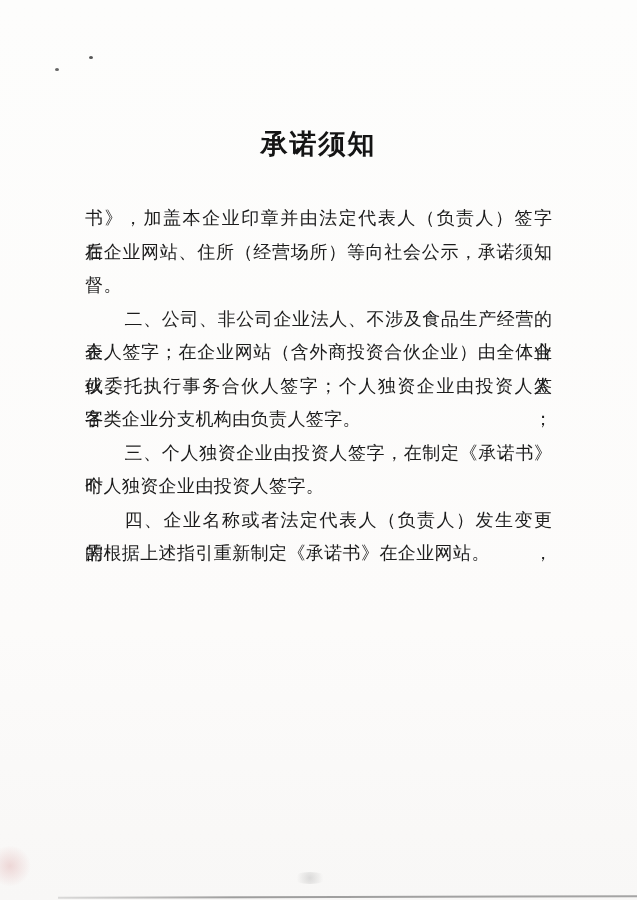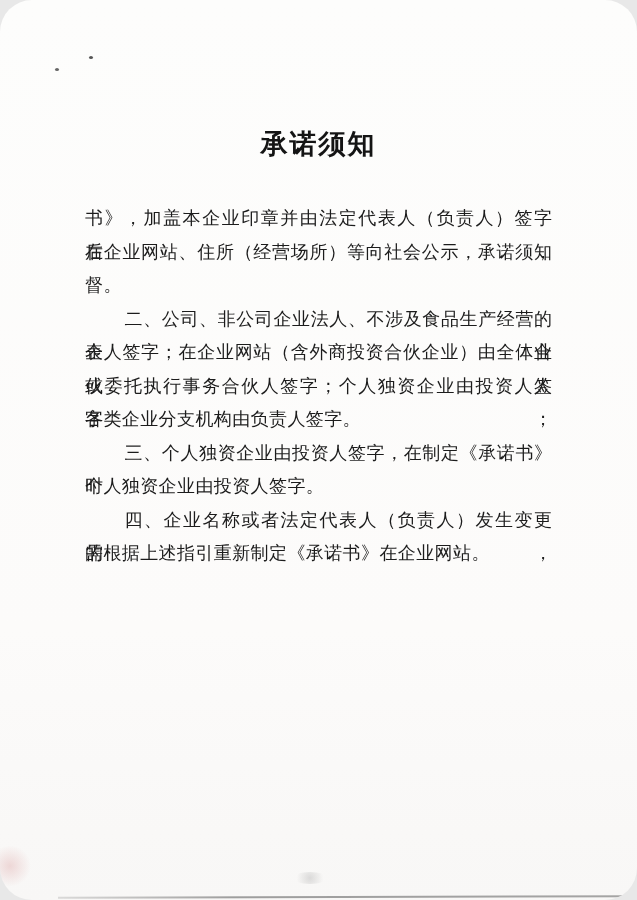--- a/index.html
+++ b/index.html
@@ -9,21 +9,20 @@
     font-family: "Liberation Serif", "DejaVu Serif", serif;
   }
   .page {
     position: relative;
     width: 637px;
     height: 900px;
     margin: 0 auto;
     background: linear-gradient(180deg, #fdfdfc 0%, #fcfbfa 70%, #f8f7f6 100%);
     overflow: hidden;
     color: #1d1d1d;
-    border-radius: 32px;
   }
   .title {
     position: absolute;
     top: 126px;
     left: 0;
     width: 100%;
     margin: 0;
     text-align: center;
     font-size: 27px;
     font-weight: bold;

